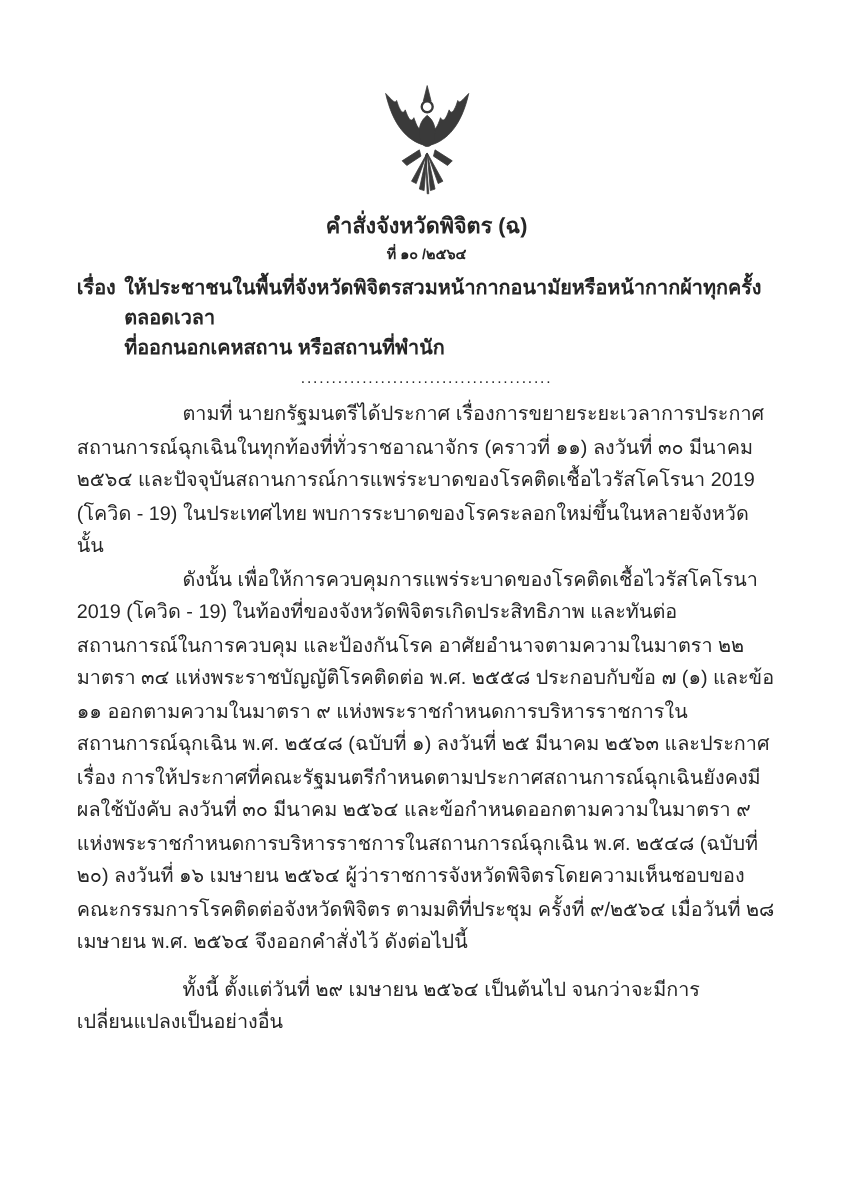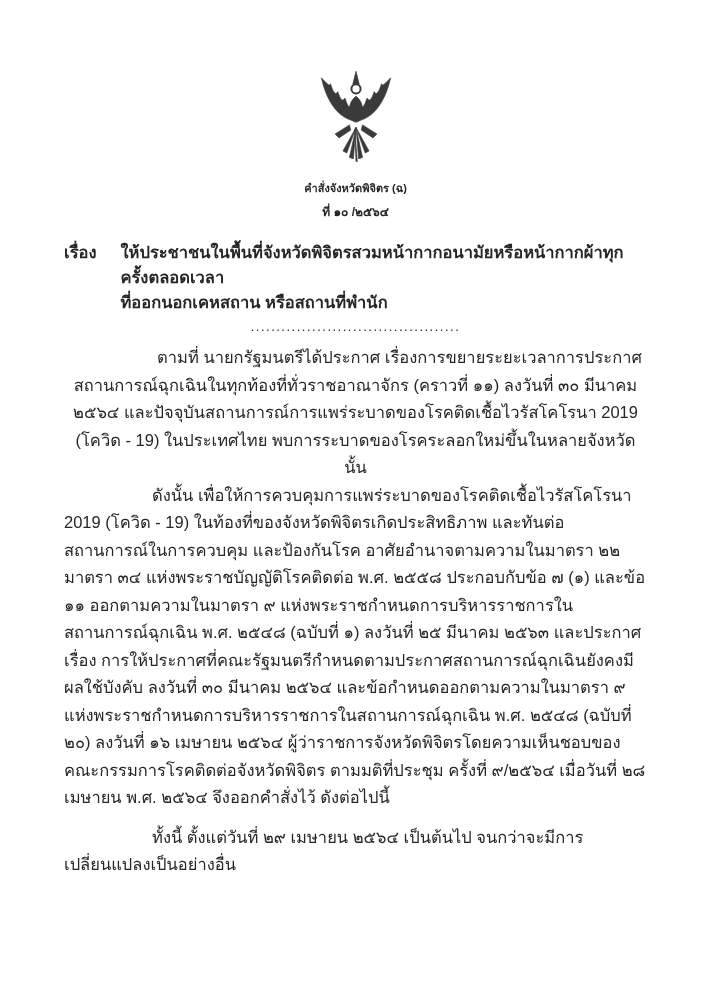--- a/index.html
+++ b/index.html
@@ -10,29 +10,29 @@
     background:#ffffff;
     box-sizing:border-box;
     padding:70px 60px 0 64px;
     font-family:"Liberation Sans","DejaVu Sans",sans-serif;
     color:#262626;
     overflow:hidden;
   }
   .emblem{width:86px;height:98px;margin:0 auto 8px auto;display:block;}
   .emblem svg{width:100%;height:100%;display:block;}
   .center{text-align:center;}
-  .order-title{font-weight:bold;font-size:11px;line-height:24px;}
+  .order-title{font-weight:bold;font-size:18px;line-height:24px;}
   .order-number{font-weight:bold;font-size:12px;line-height:24px;}
-  .subject-row{display:flex;gap:24px;font-weight:bold;font-size:16.5px;line-height:25px;margin-top:16px;}
+  .subject-row{display:flex;gap:7px;font-weight:bold;font-size:16.5px;line-height:25px;margin-top:4px;}
   .subject-label{flex:0 0 auto;}
   .subject-text{flex:1 1 auto;}
   .divider{text-align:center;font-size:13px;letter-spacing:1.5px;line-height:18px;margin-top:3px;color:#262626;}
   .body-text{font-size:16.5px;line-height:27.5px;}
   .para{margin:0;text-indent:88px;text-align:left;}
-  .para.first{margin-top:8px;text-align:center;}
+  .para.first{margin-top:8px;}
   .para.effective{margin-top:12px;}
 </style>
 </head>
 <body>
 
 <div class="page">
 
   <div class="emblem">
     <svg viewBox="0 0 120 150" xmlns="http://www.w3.org/2000/svg" aria-hidden="true">
       <g fill="#3a3a3a" stroke="#3a3a3a">

